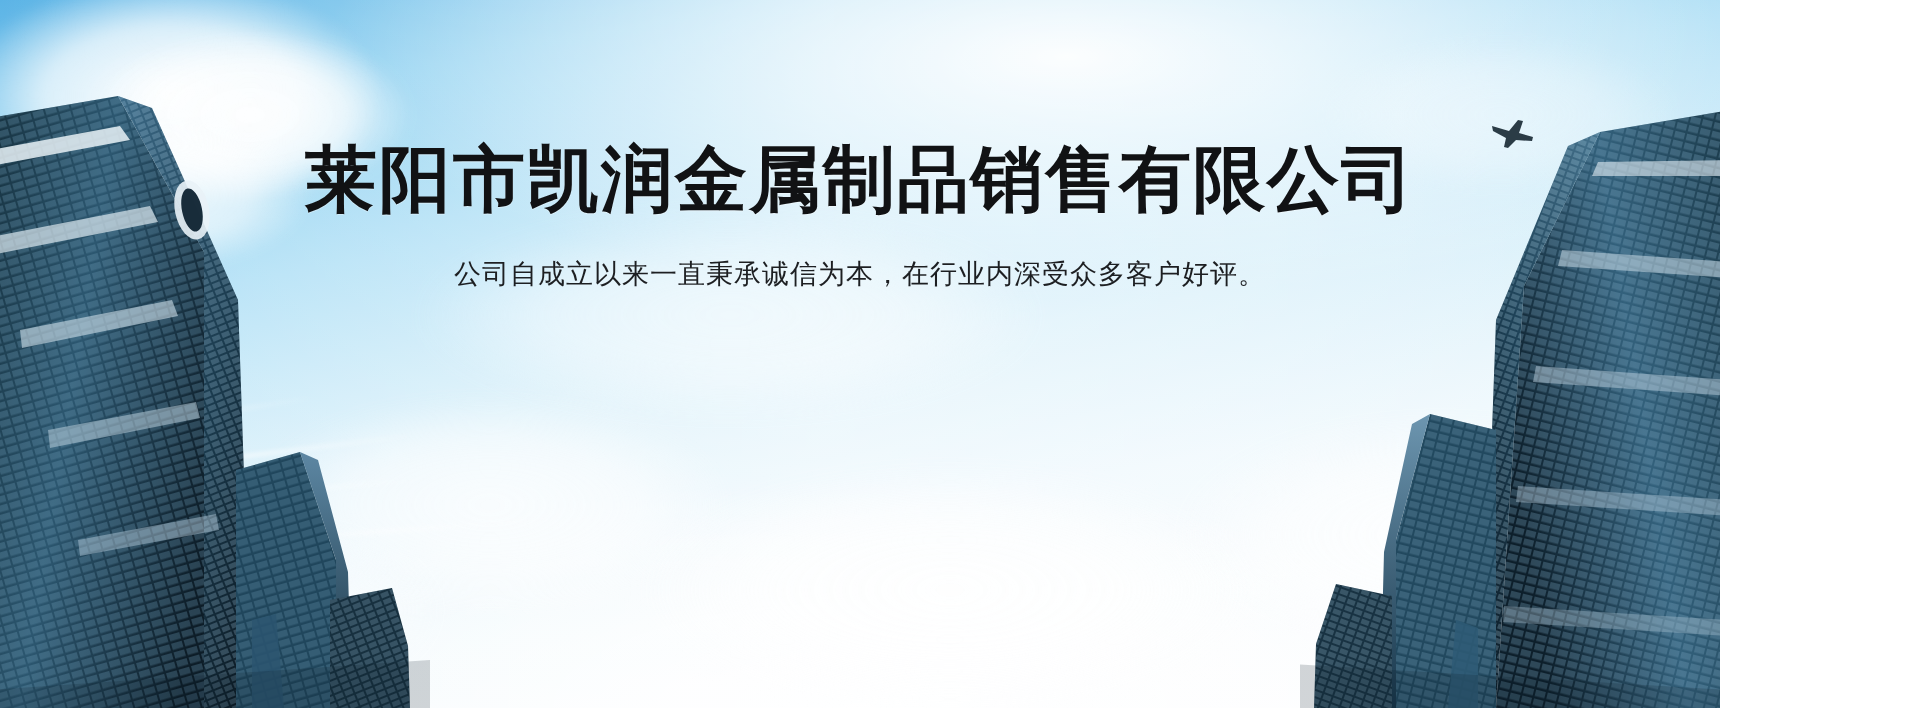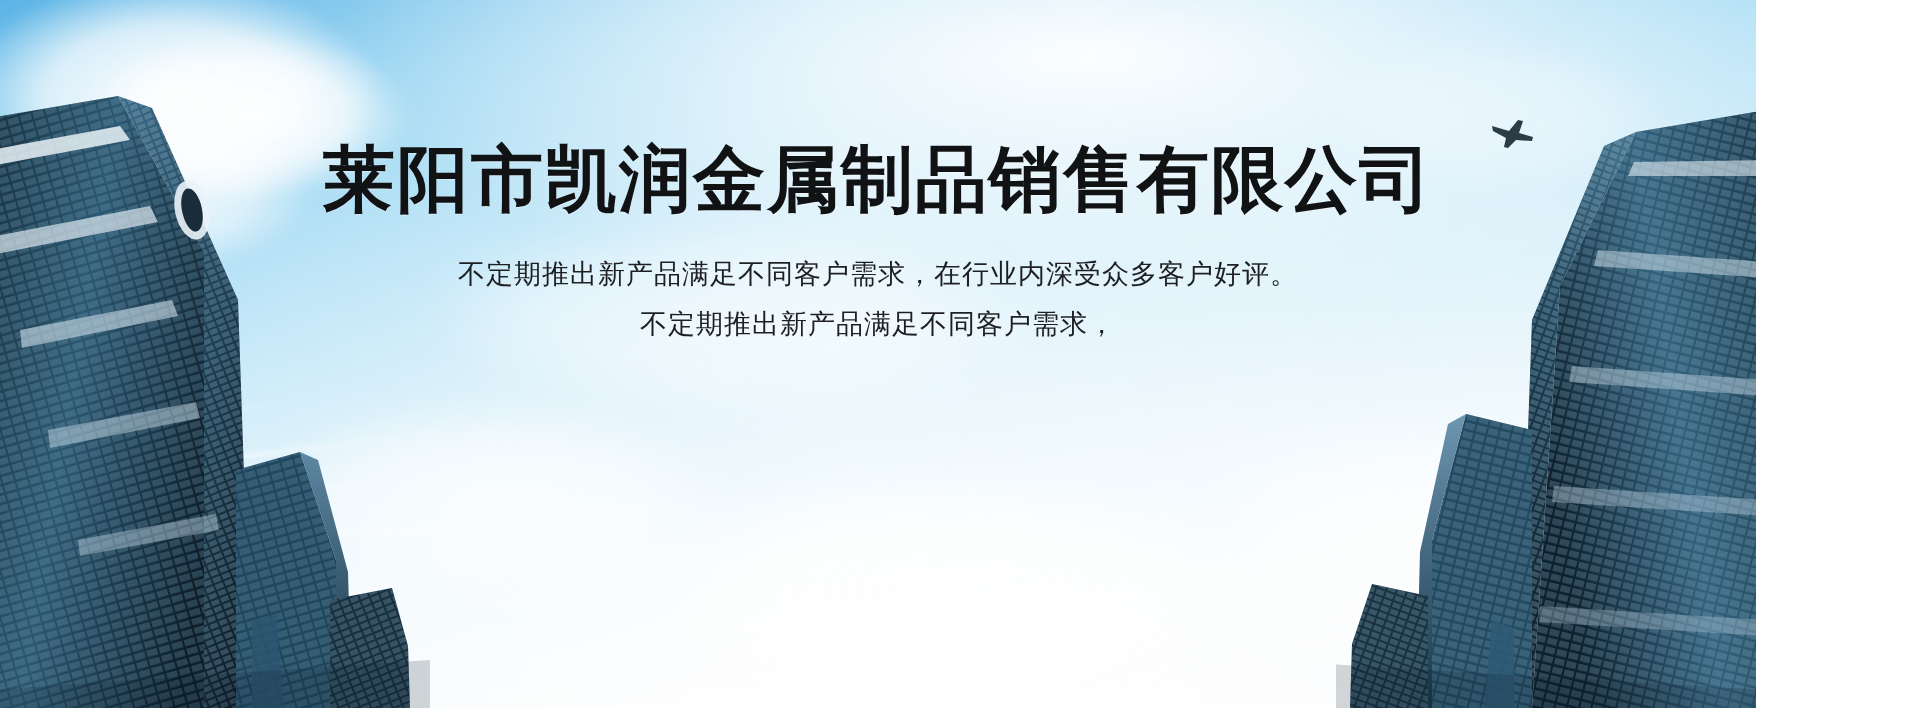--- a/index.html
+++ b/index.html
@@ -10,21 +10,20 @@
   body {
     font-family: "DejaVu Sans", "Liberation Sans", sans-serif;
   }
 
   .banner {
     position: relative;
     width: 1720px;
     height: 708px;
     overflow: hidden;
     background: #f97316;
-    padding-left: 36px;
   }
 
   
   .sky {
     position: absolute;
     inset: 0;
     background:
       radial-gradient(ellipse 70% 55% at 62% 8%, rgba(255,255,255,0.95) 0%, rgba(255,255,255,0.0) 62%),
       radial-gradient(ellipse 60% 50% at 50% 100%, rgba(255,255,255,0.92) 0%, rgba(255,255,255,0.0) 65%),
       linear-gradient(170deg, #5cb4e6 0%, #86cdef 14%, #b3e1f6 32%, #d9f0fa 50%, #eef8fd 66%, #f8fcfe 80%, #ffffff 100%);
@@ -258,19 +257,18 @@
     <polygon points="178,628 156,620 148,708 178,708" fill="#2e5a76" opacity="0.85"></polygon>
 
     <polygon points="430,690 -10,664 -10,708 430,708" fill="#0c1a26" opacity="0.18"></polygon>
   </svg>
 
   <div class="text-block">
 
     <h1 class="company-title">莱阳市凯润金属制品销售有限公司</h1>
 
     <ul class="desc-lines">
-      <li class="desc-line">不定期推出新产品满足不同客户需求，在行业内深受众多客户好评。</li>
-      <li class="desc-line">不定期推出新产品满足不同客户需求，</li>
+      <li class="desc-line">公司自成立以来一直秉承诚信为本，在行业内深受众多客户好评。</li>
     </ul>
 
   </div>
 
 </div>
 
 </body></html>

